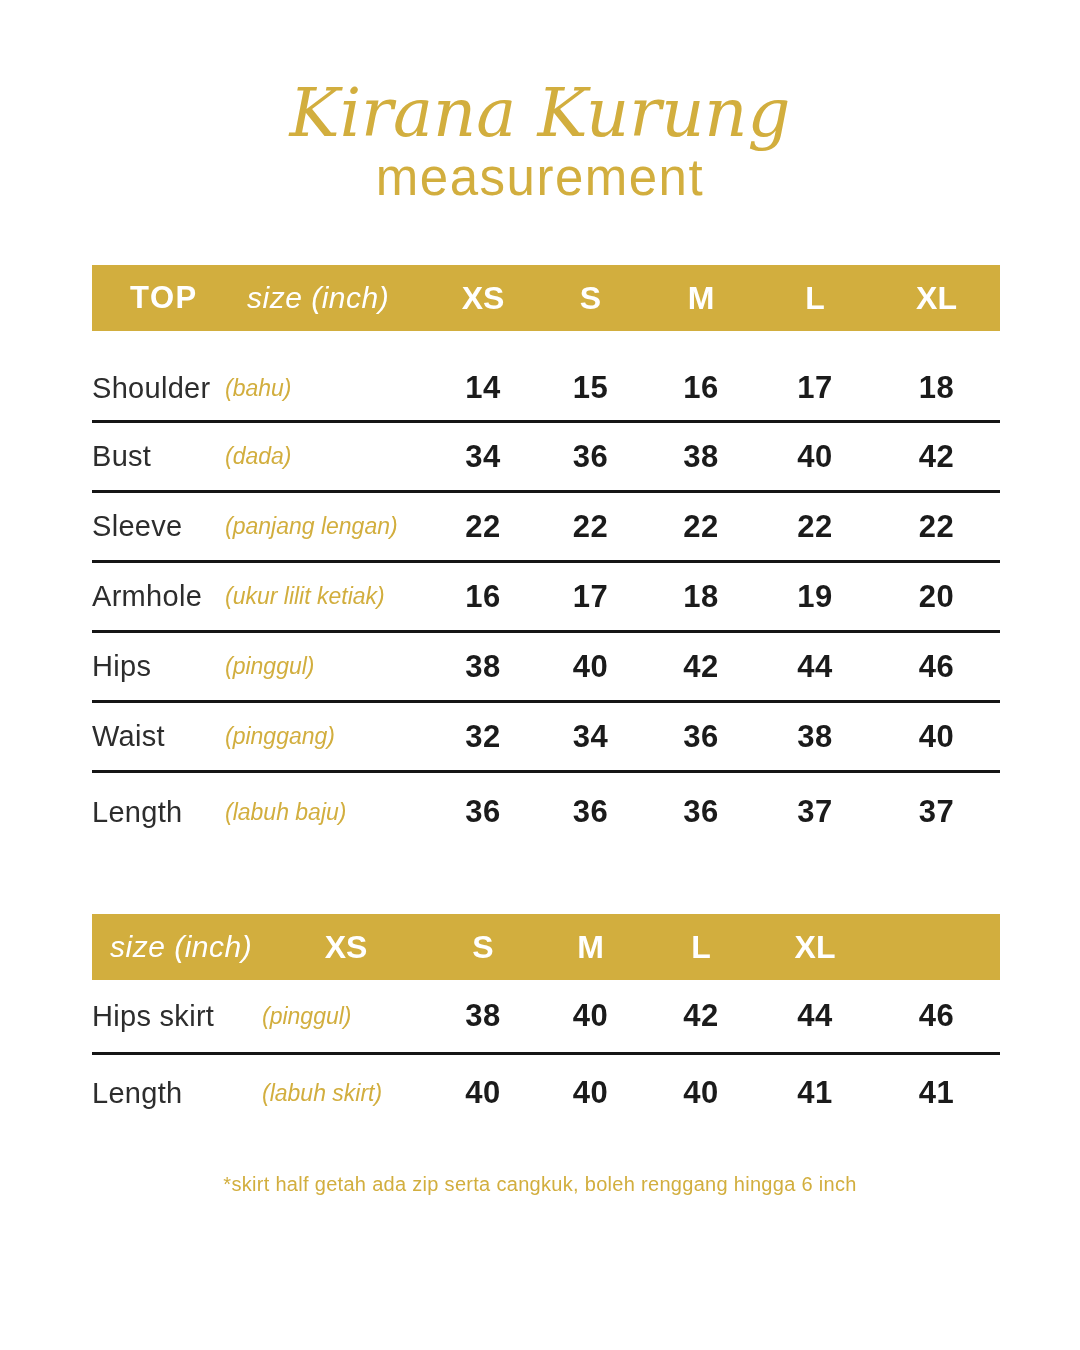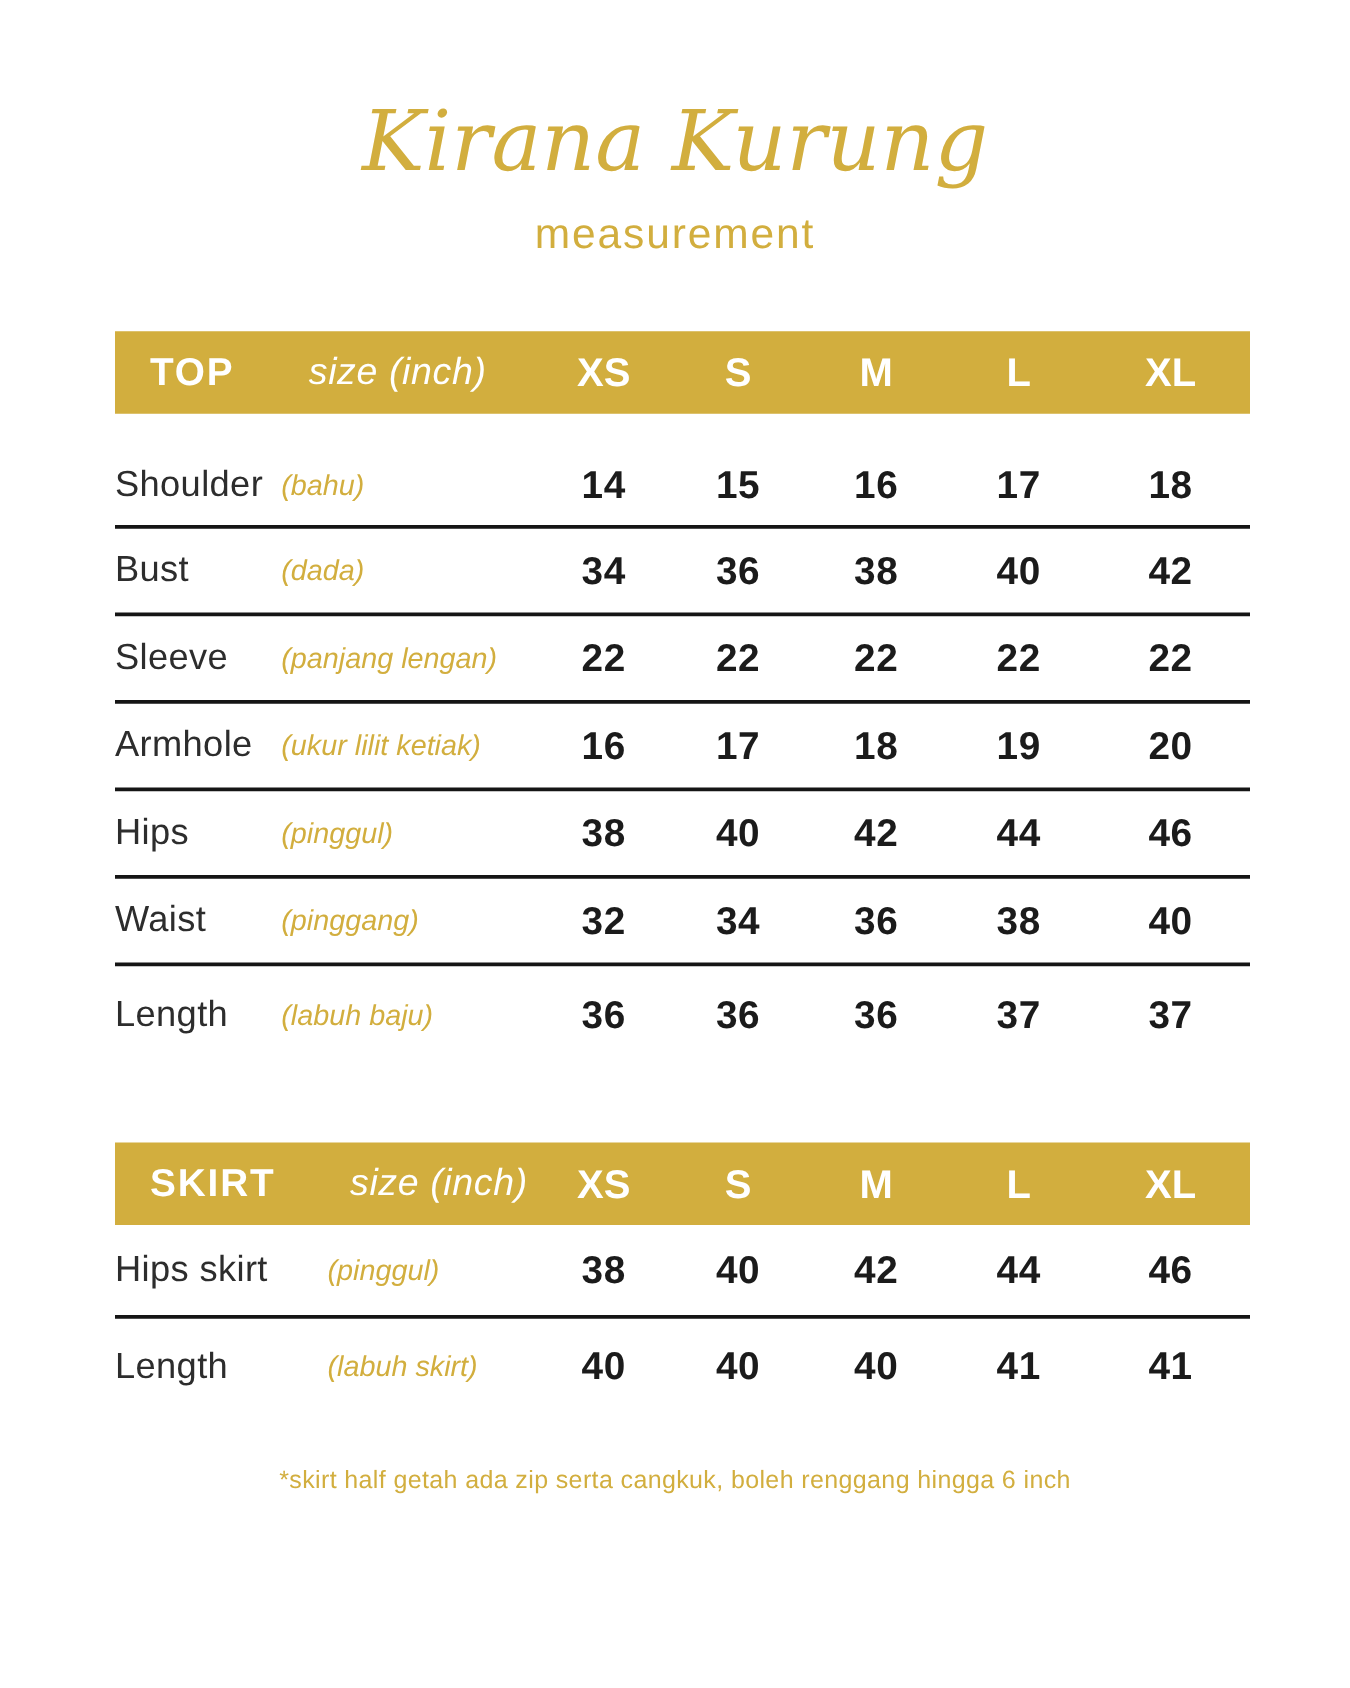--- a/index.html
+++ b/index.html
@@ -7,33 +7,33 @@
   body {
     width:1080px; height:1350px; position:relative; overflow:hidden;
     font-family:"Liberation Sans", sans-serif;
   }
   .brand-title {
     margin-top:78px; text-align:center;
     font-family:"DejaVu Serif", serif; font-style:italic; font-weight:normal;
     font-size:67px; line-height:1.05; color:var(--gold,#D2AE3E);
   }
   .brand-subtitle {
-    margin-top:20px; text-align:center;
-    font-size:34px; letter-spacing:1.5px; color:var(--gold,#D2AE3E);
+    margin-top:0; text-align:center;
+    font-size:51px; letter-spacing:1.5px; color:var(--gold,#D2AE3E);
   }
   .tbl { width:908px; margin-left:92px; }
   .table-top { margin-top:58px; }
   .table-skirt { margin-top:63px; }
   .grid-top   { display:grid; grid-template-columns:133px 205px 106px 109px 112px 116px 127px; }
   .grid-skirt { display:grid; grid-template-columns:170px 168px 106px 109px 112px 116px 127px; }
   .hdr {
     height:66px; align-items:center;
     background:var(--gold,#D2AE3E); color:var(--header-text,#FFFFFF);
   }
-  .h-title { padding-left:28px; font-weight:bold; font-size:31px; letter-spacing:1.5px; }
+  .h-title { padding-left:38px; font-weight:bold; font-size:31px; letter-spacing:1.5px; }
   .h-unit  { font-weight:normal; font-style:italic; font-size:30px; padding-left:22px; letter-spacing:0.5px; }
   .table-skirt .h-unit { padding-left:18px; }
   .h-size  { text-align:center; font-weight:bold; font-size:32px; }
   .row {
     align-items:center;
     border-bottom:3px solid var(--divider,#151515);
   }
   .table-top .row   { height:70px; }
   .table-top .row.first   { height:92px; padding-top:25px; }
   .table-top .row.last    { height:78px; border-bottom:none; }
@@ -131,21 +131,20 @@
     <div class="r-val">36</div>
     <div class="r-val">36</div>
     <div class="r-val">36</div>
     <div class="r-val">37</div>
     <div class="r-val">37</div>
   </div>
 </div>
 
 <div class="tbl table-skirt">
   <div class="hdr grid-skirt">
-    <div class="h-title">SKIRT</div>
     <div class="h-unit">size (inch)</div>
     <div class="h-size">XS</div>
     <div class="h-size">S</div>
     <div class="h-size">M</div>
     <div class="h-size">L</div>
     <div class="h-size">XL</div>
   </div>
 
 
   <div class="row grid-skirt mid">

